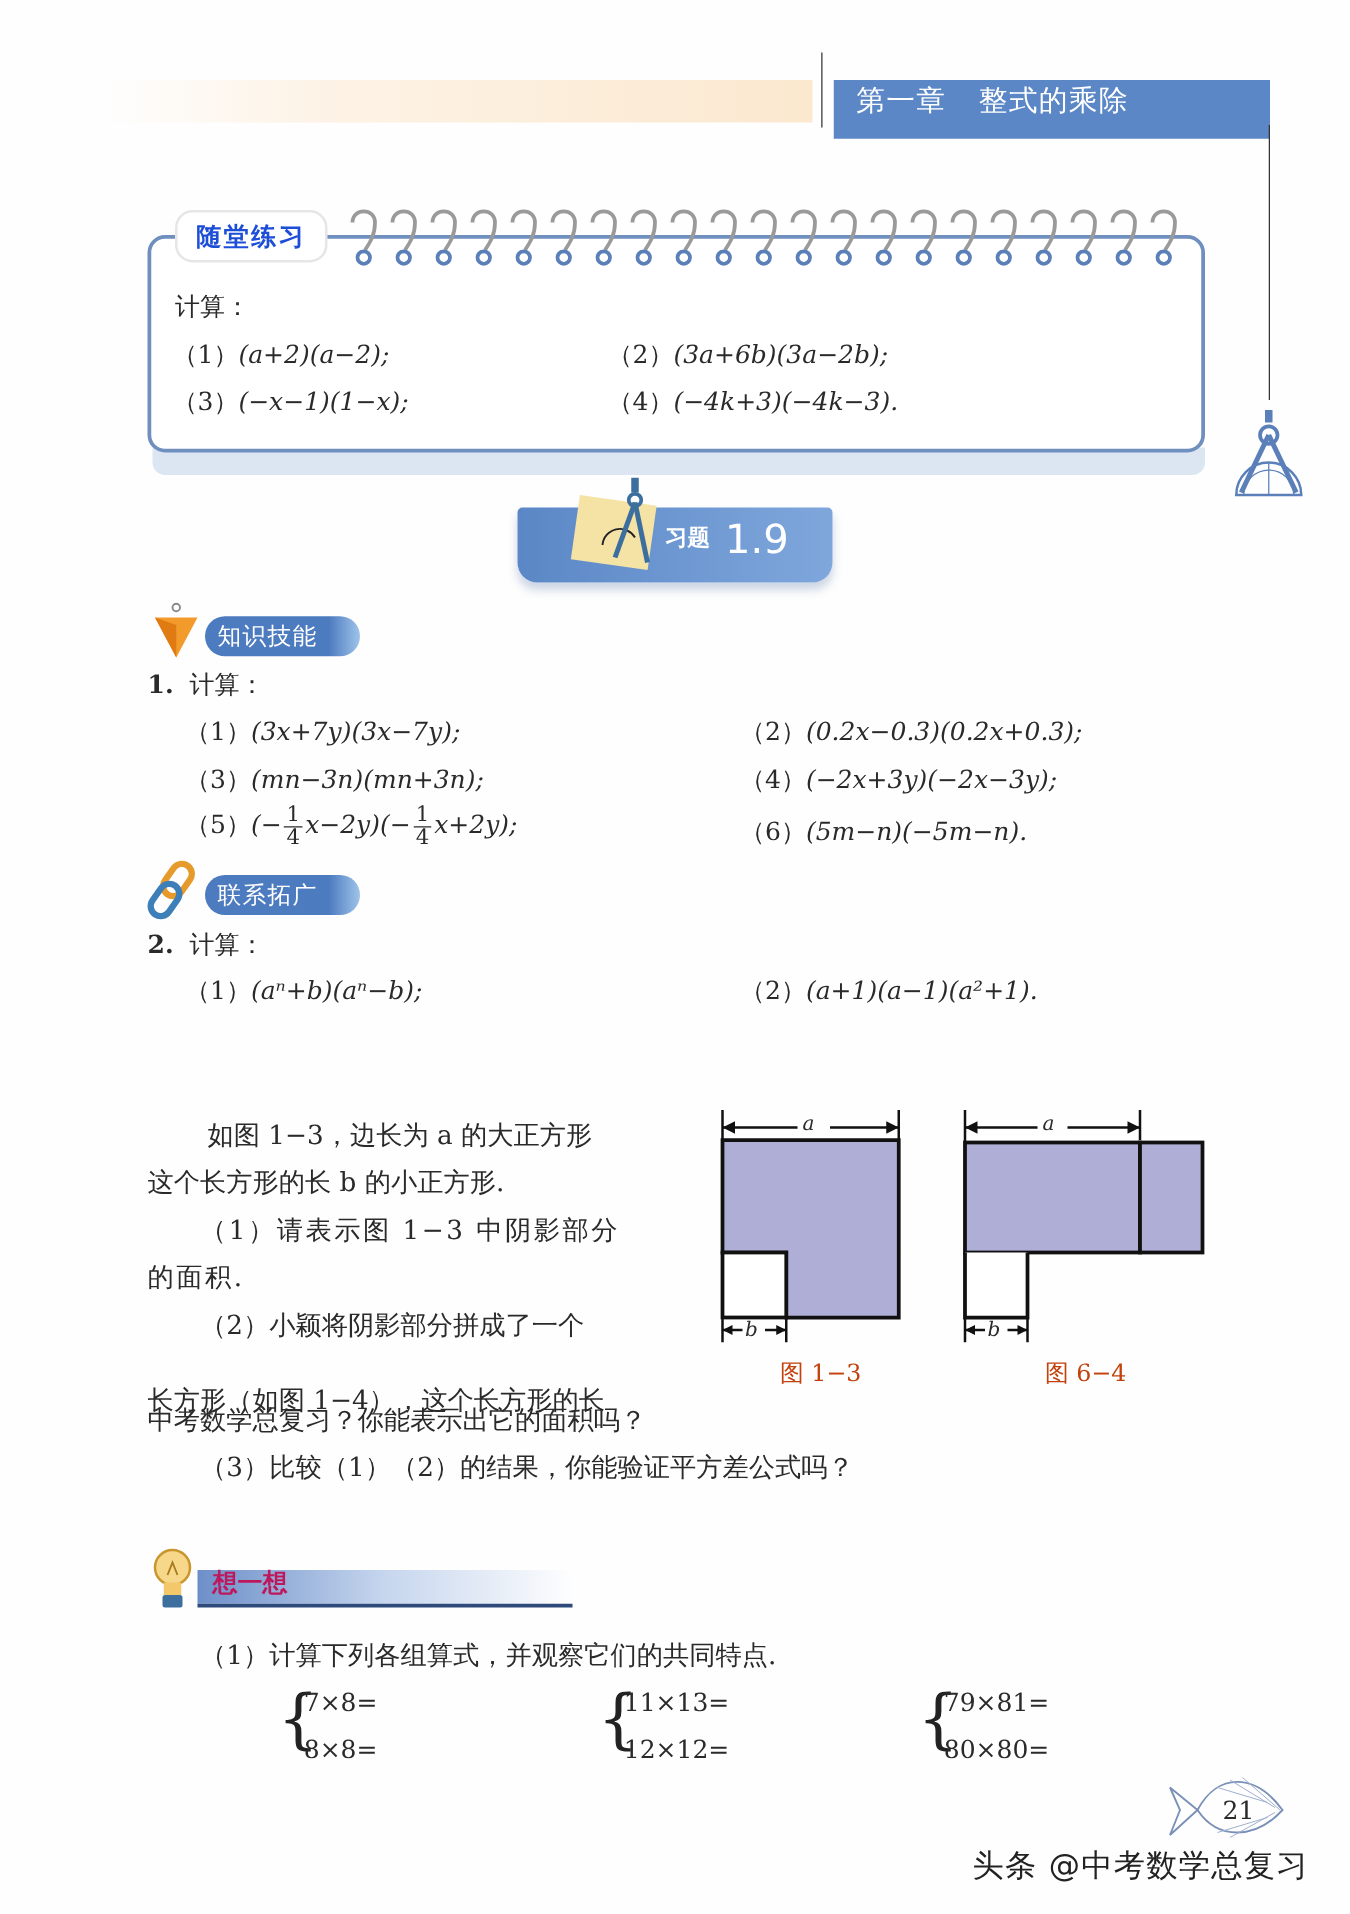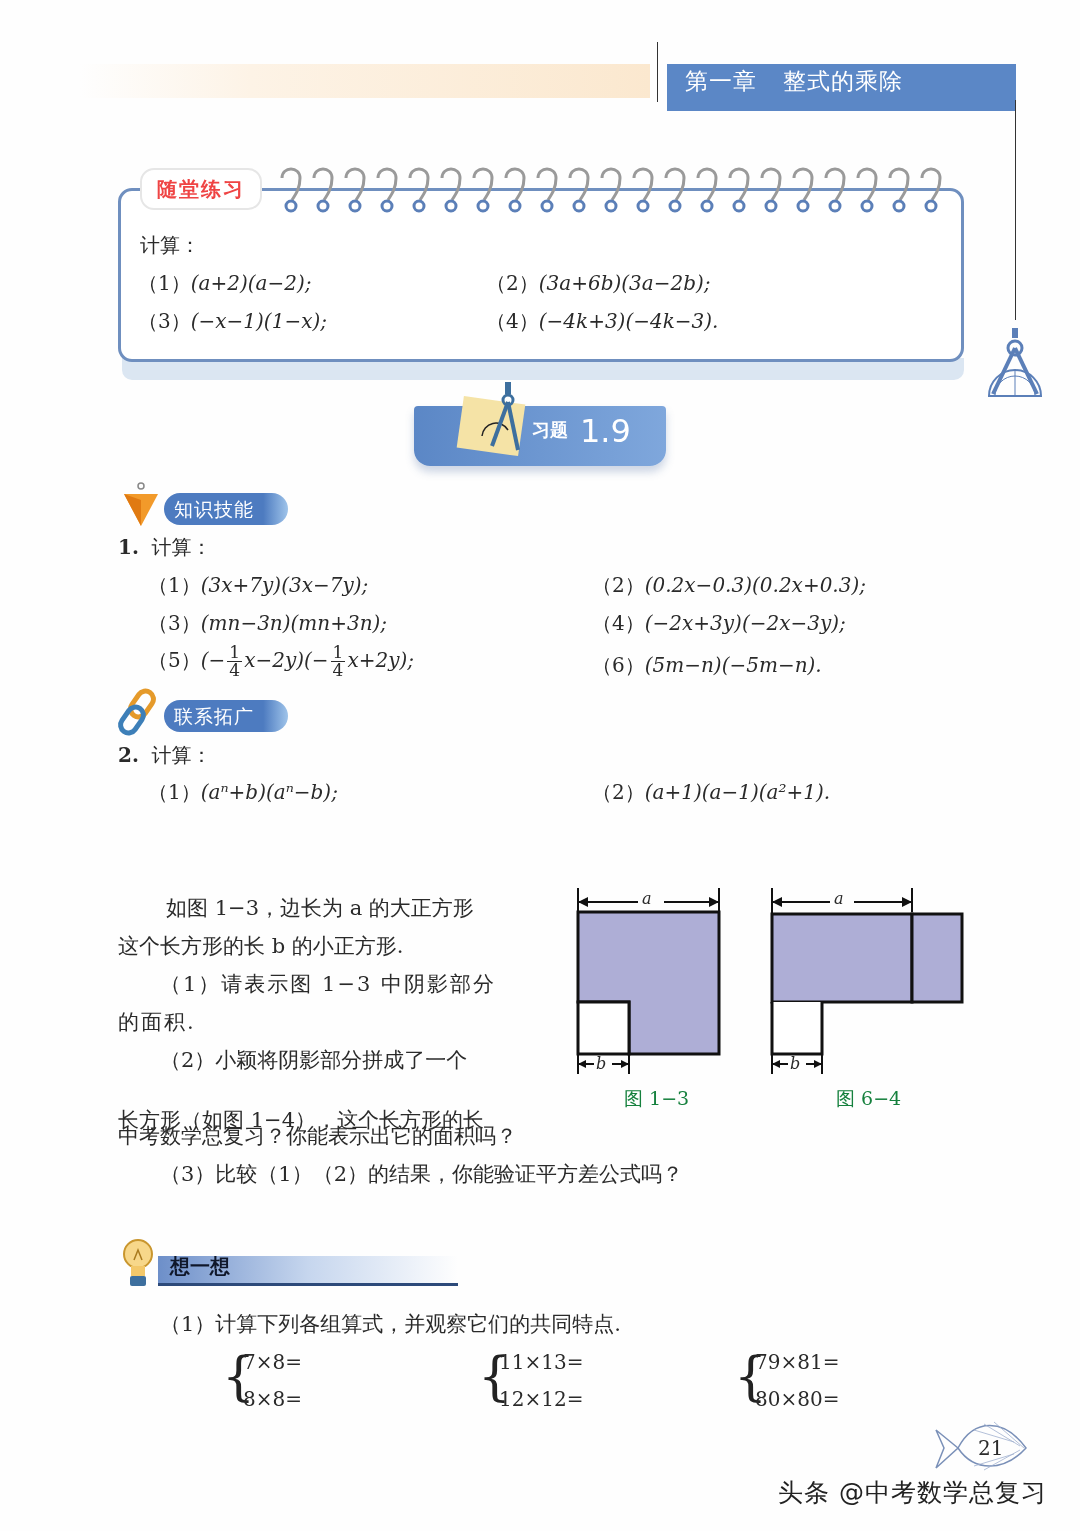--- a/index.html
+++ b/index.html
@@ -15,21 +15,21 @@
   .hdr-title { left: 667px; top: 64px; width: 349px; height: 47px; background: #5b87c6;
     color: #fff; font-family: "DejaVu Sans", sans-serif; font-size: 23px; line-height: 34px; padding-left: 18px; letter-spacing: 1px; }
   .hdr-title .gap { display: inline-block; width: 26px; }
   .right-vline { left: 1015px; top: 100px; width: 1px; height: 220px; background: #333; }
   .compass-corner { left: 985px; top: 328px; width: 60px; height: 70px; }
 
   
   .nb-shadow { left: 122px; top: 358px; width: 842px; height: 22px; background: #dbe6f2; border-radius: 0 0 10px 10px; }
   .nb { left: 118px; top: 188px; width: 846px; height: 174px; border: 3px solid #6f8fbf; border-radius: 14px; background: #fff; }
   .nb-tag { left: 140px; top: 168px; width: 122px; height: 42px; background: #fff; border: 2px solid #e6e6e6; border-radius: 14px;
-    font-family: "DejaVu Sans", sans-serif; font-size: 20px; font-weight: bold; color: #ef4444; text-align: center; line-height: 38px; letter-spacing: 2px; }
+    font-family: "DejaVu Sans", sans-serif; font-size: 20px; font-weight: bold; color: #1d4ed8; text-align: center; line-height: 38px; letter-spacing: 2px; }
   .rings { left: 278px; top: 164px; width: 680px; height: 54px; }
 
   .txt { font-size: 20px; white-space: nowrap; }
   .math i { font-style: italic; }
 
   
   .ex-banner { left: 414px; top: 406px; width: 252px; height: 60px; border-radius: 4px 4px 16px 16px;
     background: linear-gradient(90deg, #5b87c6, #7fa7dc); box-shadow: 0 6px 8px rgba(90,120,170,0.3); }
   .ex-note { left: 460px; top: 400px; width: 62px; height: 52px; background: #f5e3a6; transform: rotate(8deg); }
   .ex-label { left: 532px; top: 418px; color: #fff; font-family: "DejaVu Sans", sans-serif; font-size: 18px; font-weight: bold; }
@@ -37,26 +37,26 @@
 
   
   .pill { height: 32px; border-radius: 16px; background: linear-gradient(90deg, #4d7bc0 80%, #9fc4ea 100%);
     color: #fff; font-family: "DejaVu Sans", sans-serif; font-size: 19px; line-height: 32px; padding-left: 10px; letter-spacing: 1px; }
 
   .frac { display: inline-block; vertical-align: middle; text-align: center; font-size: 17px; line-height: 17px; margin: 0 2px; }
   .frac span { display: block; }
   .frac .num { border-bottom: 1px solid #2a2a2a; padding: 0 2px; }
 
   
-  .fig-label { font-size: 19px; color: #15803d; }
+  .fig-label { font-size: 19px; color: #c2410c; }
 
   
   .think-bar { left: 158px; top: 1256px; width: 300px; height: 30px;
     background: linear-gradient(90deg, #6d8fc9 0%, #c6d6ee 50%, rgba(255,255,255,0) 100%); border-bottom: 3px solid #2d4a7a; }
-  .think-title { left: 170px; top: 1253px; font-family: "DejaVu Sans", sans-serif; font-weight: bold; font-size: 20px; color: #0f172a; }
+  .think-title { left: 170px; top: 1253px; font-family: "DejaVu Sans", sans-serif; font-weight: bold; font-size: 20px; color: #be185d; }
 
   .brace { font-size: 52px; line-height: 52px; font-weight: 100; color: #222; }
 
   .page-num { left: 978px; top: 1436px; font-size: 20px; }
   .watermark { left: 778px; top: 1476px; font-family: "DejaVu Sans", sans-serif; font-size: 25px; color: #222; letter-spacing: 1px;
     text-shadow: 0 0 2px #fff; }
 </style>
 </head>
 <body>
 

